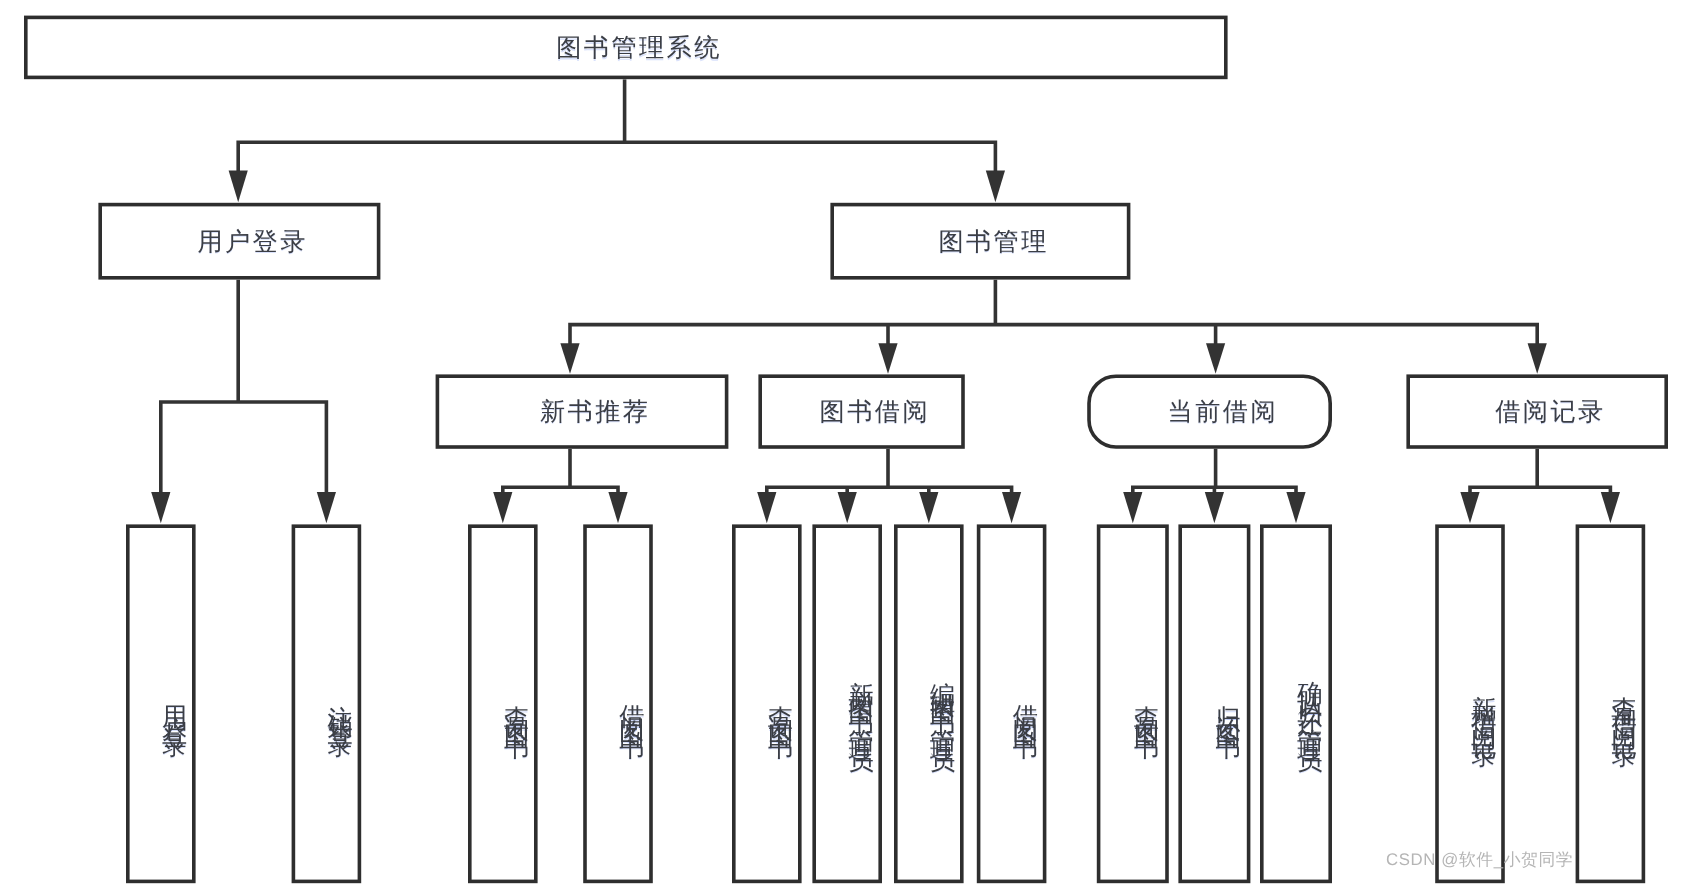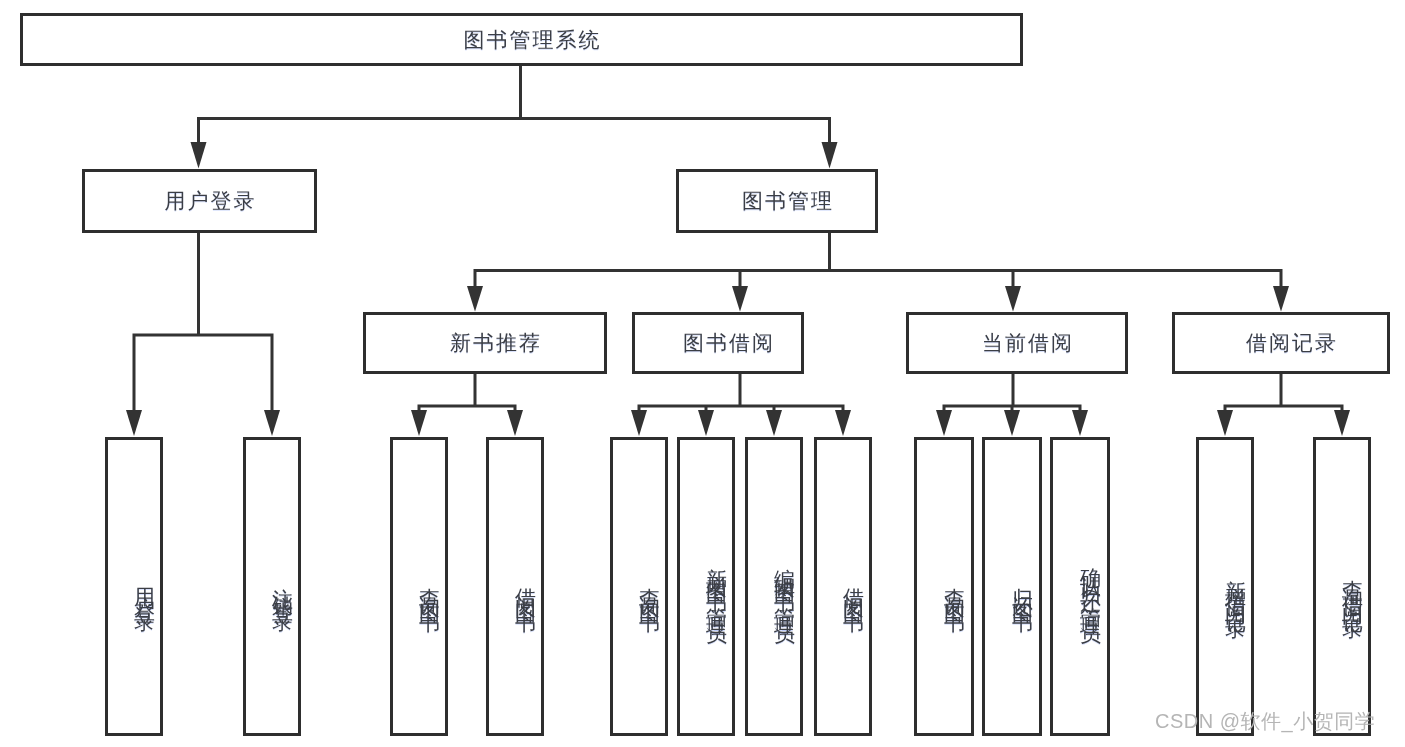--- a/index.html
+++ b/index.html
@@ -35,21 +35,21 @@
     writing-mode: vertical-rl;
     letter-spacing: 0.38em;
     font-size: 21px;
     line-height: 1;
   }
   #watermark {
     position: absolute;
     left: 1155px;
     top: 708px;
     width: 245px;
-    font-size: 20px;
+    font-size: 14px;
     color: #b5b5b5;
     letter-spacing: 0.5px;
     white-space: nowrap;
     z-index: 5;
   }
 </style>
 </head>
 <body>
 
 <div id="canvas">
@@ -90,25 +90,25 @@
       <polygon points="1004,410 1020,410 1012,436"></polygon>
       <polygon points="1072,410 1088,410 1080,436"></polygon>
       <polygon points="1217,410 1233,410 1225,436"></polygon>
       <polygon points="1334,410 1350,410 1342,436"></polygon>
     </g>
   </svg>
 
   <div class="node" style="left:20px; top:13px; width:1003px; height:53px;">图书管理系统</div>
 
   <div class="node" style="left:82px; top:169px; width:235px; height:64px;">用户登录</div>
-  <div class="node" style="left:676px; top:169px; width:202px; height:64px;">图书管理</div>
+  <div class="node" style="left:692px; top:169px; width:250px; height:64px;">图书管理</div>
 
   <div class="node" style="left:363px; top:312px; width:244px; height:62px;">新书推荐</div>
   <div class="node" style="left:632px; top:312px; width:172px; height:62px;">图书借阅</div>
-  <div class="node" style="left:906px; top:312px; width:222px; height:62px;">当前借阅</div>
+  <div class="node" style="left:906px; top:312px; width:204px; height:62px;border-radius:24px;">当前借阅</div>
   <div class="node" style="left:1172px; top:312px; width:218px; height:62px;">借阅记录</div>
 
   <div class="node v" style="left:105px; top:437px; width:58px; height:299px;">用户登录</div>
   <div class="node v" style="left:243px; top:437px; width:58px; height:299px;">注销登录</div>
 
   <div class="node v" style="left:390px; top:437px; width:58px; height:299px;">查询图书</div>
   <div class="node v" style="left:486px; top:437px; width:58px; height:299px;">借阅图书</div>
 
   <div class="node v" style="left:610px; top:437px; width:58px; height:299px;">查询图书</div>
   <div class="node v" style="left:677px; top:437px; width:58px; height:299px;">新增图书（管理员）</div>

